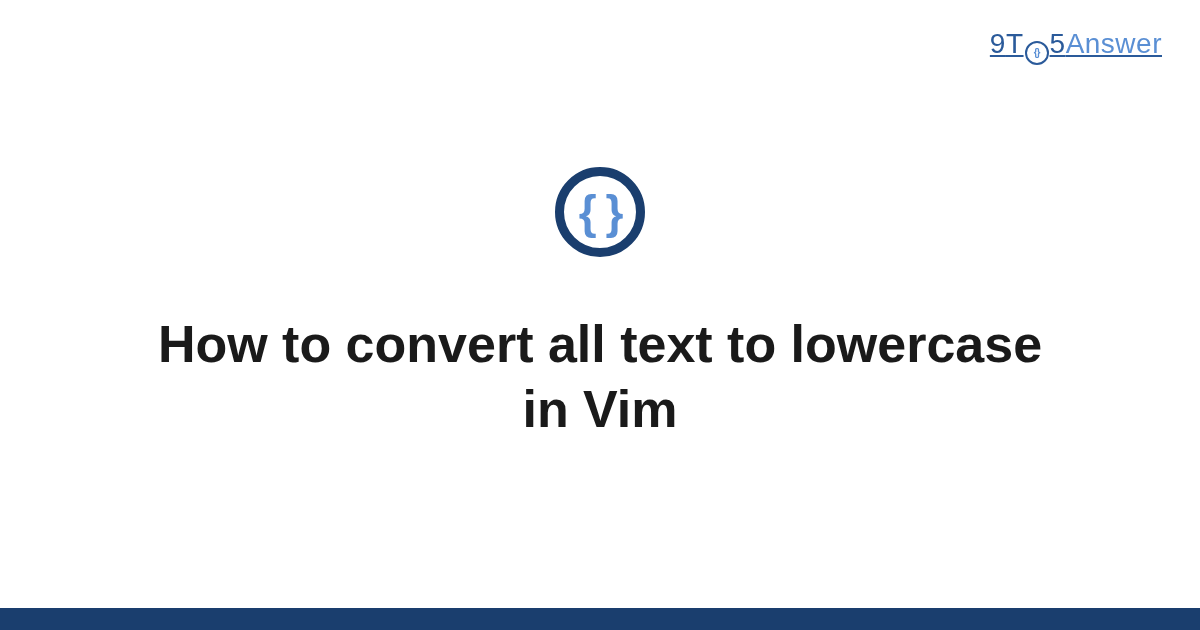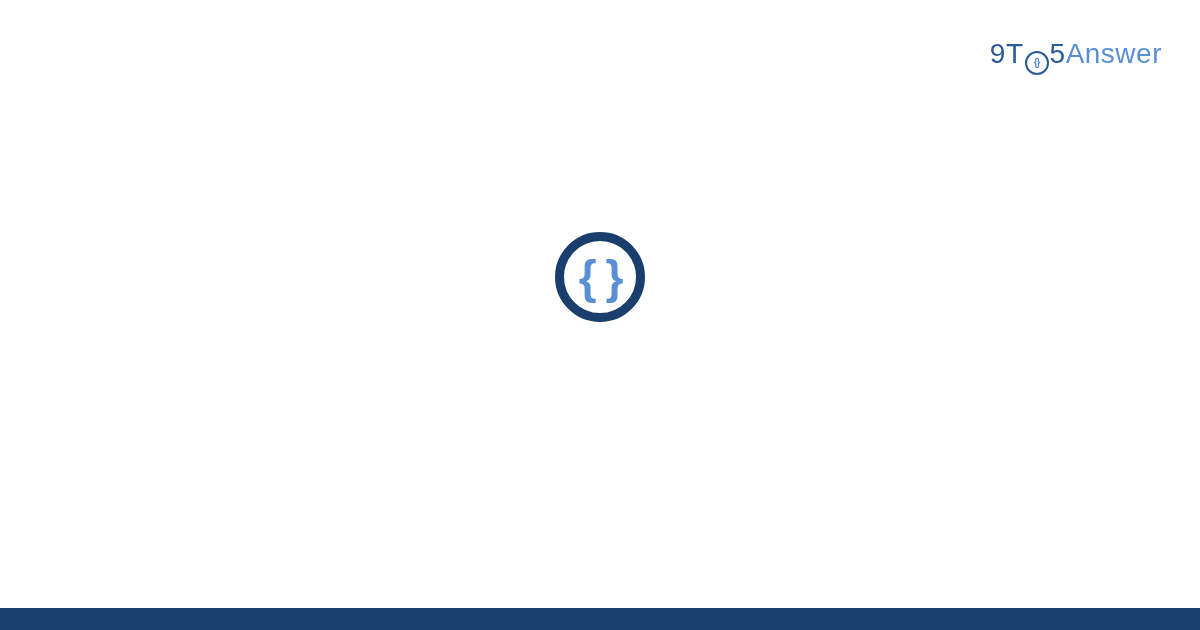--- a/index.html
+++ b/index.html
@@ -10,26 +10,27 @@
     body {
       width: 1200px;
       height: 630px;
       background: #ffffff;
       font-family: -apple-system, BlinkMacSystemFont, "Segoe UI", Helvetica, Arial, sans-serif;
       position: relative;
       overflow: hidden;
     }
     .header-logo {
       position: absolute;
-      top: 38px;
+      top: 28px;
       right: 38px;
       font-size: 28px;
       font-weight: 400;
       letter-spacing: 0.5px;
       color: #2a5a9a;
+      text-decoration: underline;
     }
     .header-logo .nine {
       font-weight: 400;
     }
     .header-logo .t {
       font-weight: 400;
     }
     .header-logo .o-wrap {
       display: inline-block;
       position: relative;
@@ -111,15 +112,16 @@
 <body>
 
 <div class="header-logo">
   <span class="nine">9</span><span class="t">T</span><span class="o-wrap"><span class="o-circle"></span></span><span class="five">5</span><span class="answer">Answer</span>
 </div>
 
 <div class="content">
   <div class="main-icon">
     <span class="braces">{ }</span>
   </div>
+  <h1 class="title">How to convert all text to lowercase in Vim</h1>
 </div>
 
 <div class="footer-bar"></div>
 
 </body></html>

